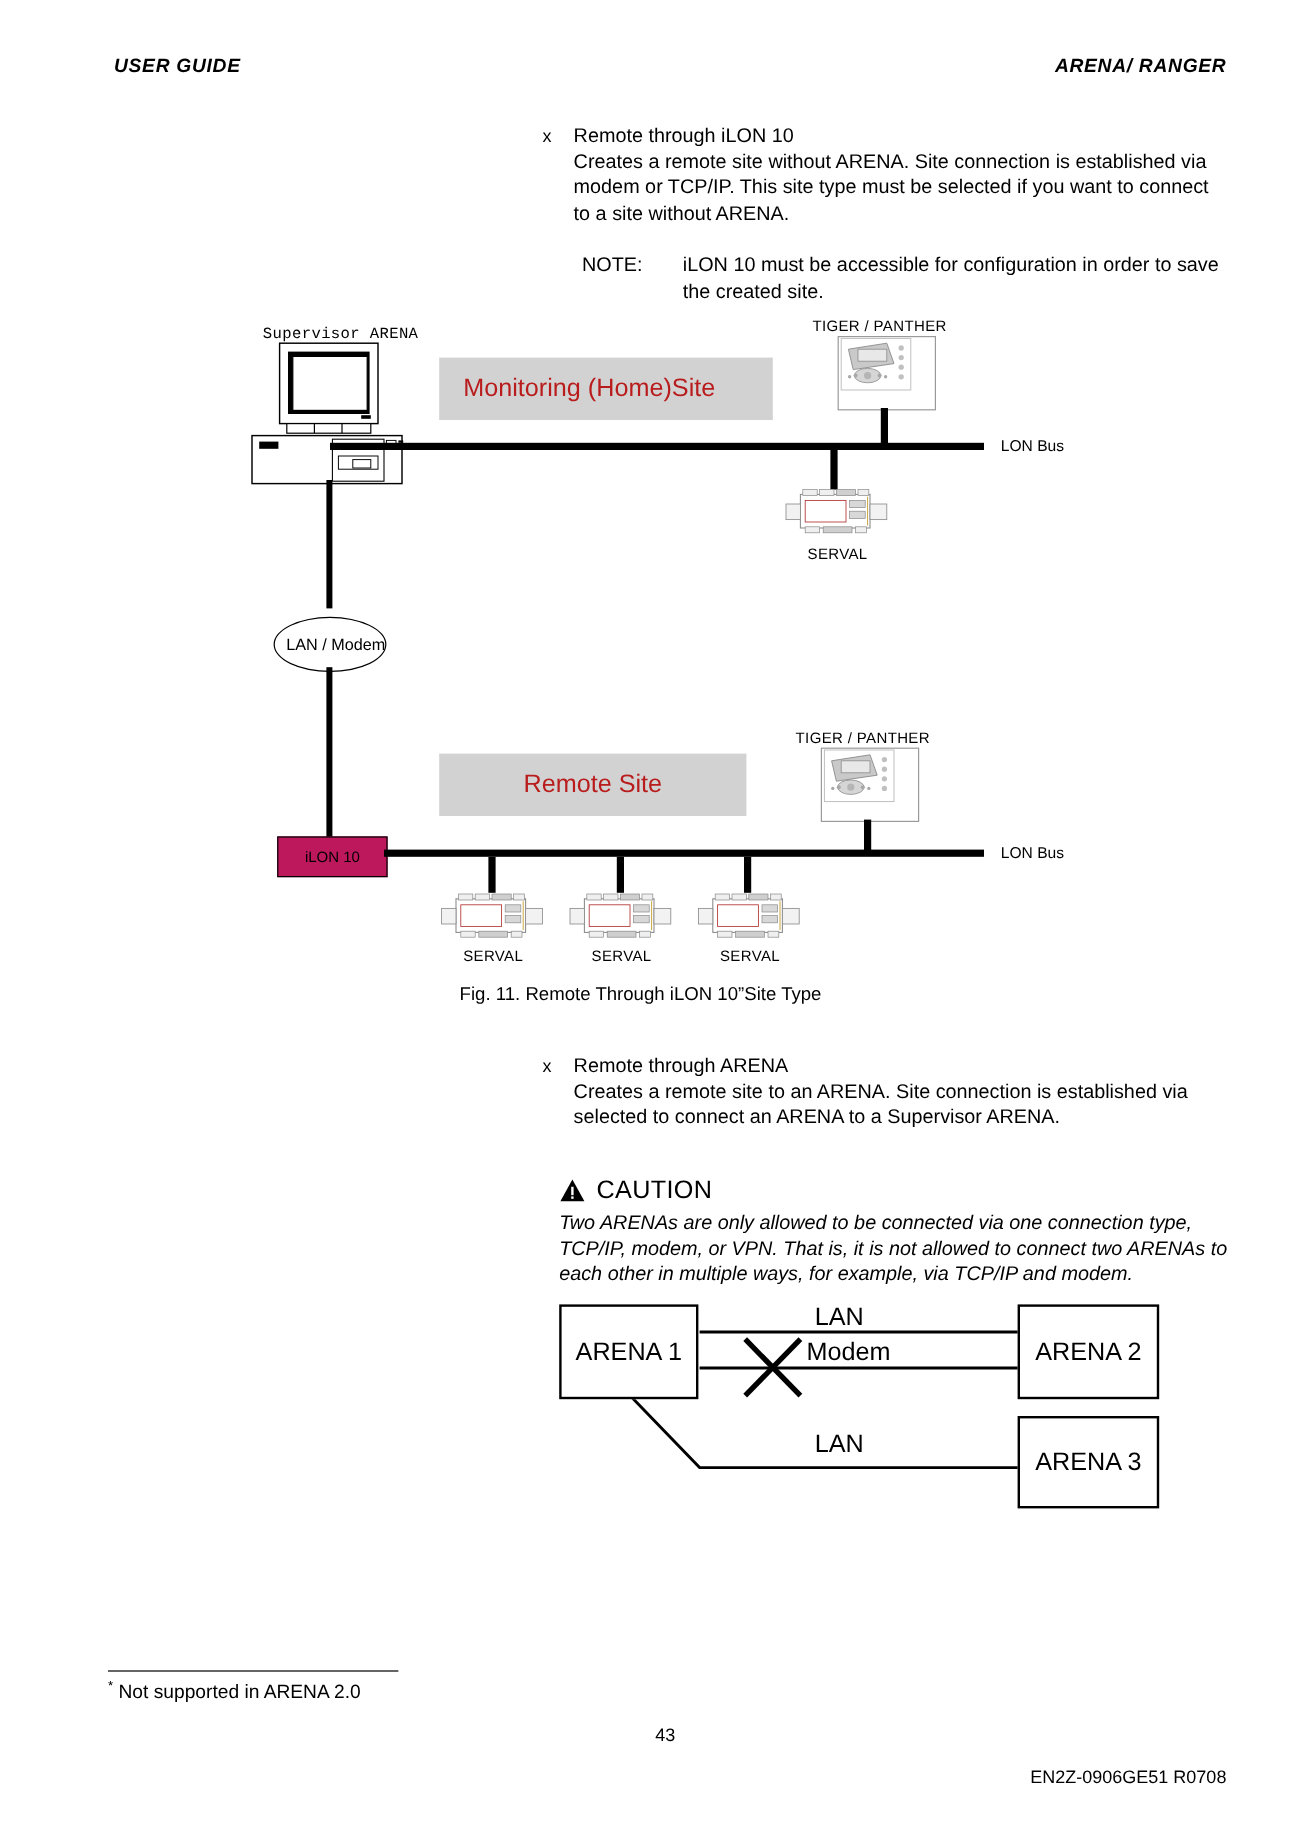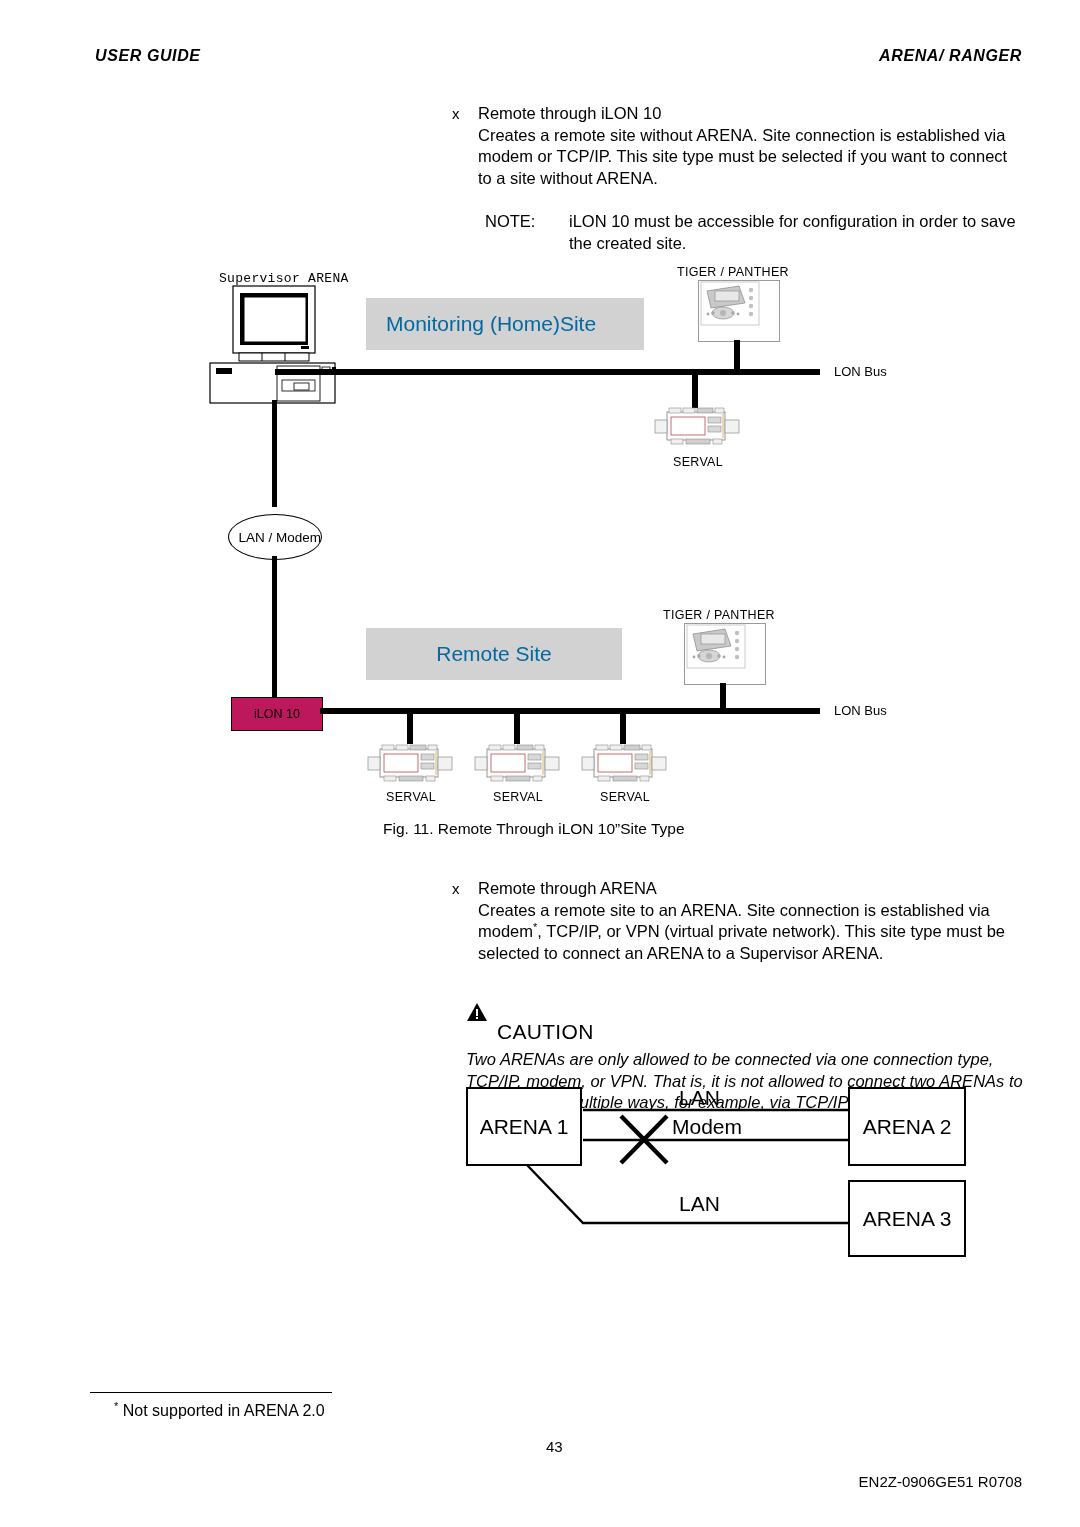--- a/index.html
+++ b/index.html
@@ -82,21 +82,20 @@
   .caution-wrap { position: absolute; }
   .caution-head {
     display: flex;
     align-items: center;
     gap: 9px;
     margin-bottom: 5px;
   }
   .caution-title {
     font-size: 21px;
     letter-spacing: 0.3px;
-    margin-top: 40px;
   }
   .caution-body {
     font-style: italic;
     font-size: 16.5px;
     line-height: 21.5px;
   }
 
   
   .d { position: absolute; }
   .bus {
@@ -104,21 +103,21 @@
     background: #000;
   }
   .gray-box {
     position: absolute;
     background: #d2d2d2;
     display: flex;
     align-items: center;
   }
   .gray-box span {
     font-size: 21px;
-    color: #0369a1;
+    color: #b91c1c;
   }
   .thin-box {
     position: absolute;
     border: 1.2px solid #000;
     background: #fff;
     display: flex;
     align-items: center;
     justify-content: center;
   }
   .dev-label {
@@ -172,21 +171,20 @@
 
   
   .foot-rule {
     position: absolute;
     border-top: 1.4px solid #000;
   }
   .foot-note {
     position: absolute;
     font-size: 16px;
     white-space: nowrap;
-    margin-left: 24px;
   }
   .foot-pg {
     position: absolute;
     font-size: 15px;
   }
   .foot-code {
     position: absolute;
     font-size: 15px;
     white-space: nowrap;
   }
@@ -377,21 +375,20 @@
     <div class="dev-label" style="left:580px; top:790px; width:90px;">SERVAL</div>
   </div>
 
   <div class="fig-cap" style="left:383px; top:820px;">Fig. 11.  Remote Through iLON 10”Site Type</div>
 
   <div class="blk" style="left:452px; top:878px; width:578px;">
     <div class="bullet-row">
       <span class="bullet-mark">x</span>
       <div class="bullet-head">Remote through ARENA</div>
       <div class="bullet-body">Creates a remote site to an ARENA. Site connection is established via</div>
-      <div class="bullet-body"><span>modem</span><sup class="ast">*</sup><span>, TCP/IP, or VPN (virtual private network). This site type must be</span></div>
       <div class="bullet-body">selected to connect an ARENA to a Supervisor ARENA.</div>
     </div>
   </div>
 
   <div class="caution-wrap" style="left:466px; top:980px; width:566px;">
     <div class="caution-head">
       <svg width="22" height="20" viewBox="0 0 22 20">
         <polygon points="11,1 21,19 1,19" fill="#000000"></polygon>
         <rect x="10" y="7" width="2" height="7" fill="#ffffff"></rect>
         <rect x="10" y="15" width="2" height="2" fill="#ffffff"></rect>

